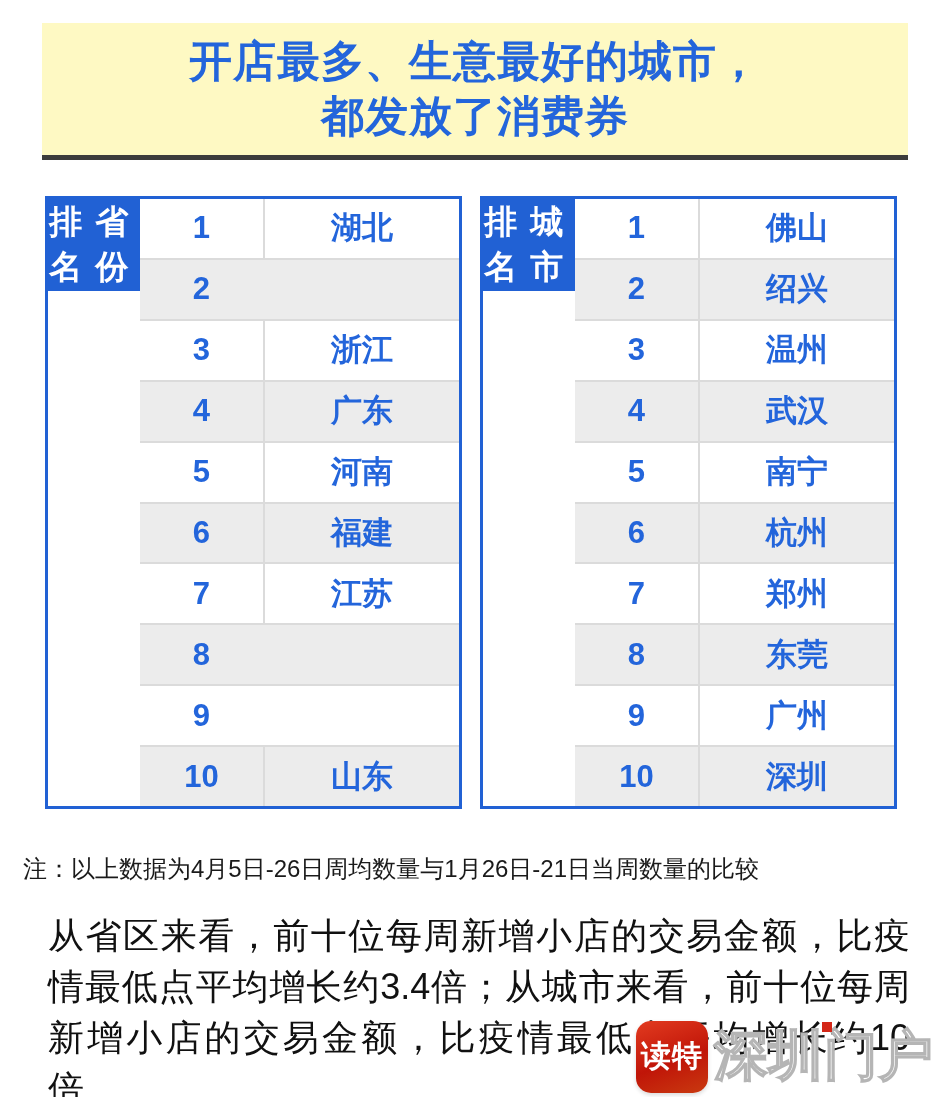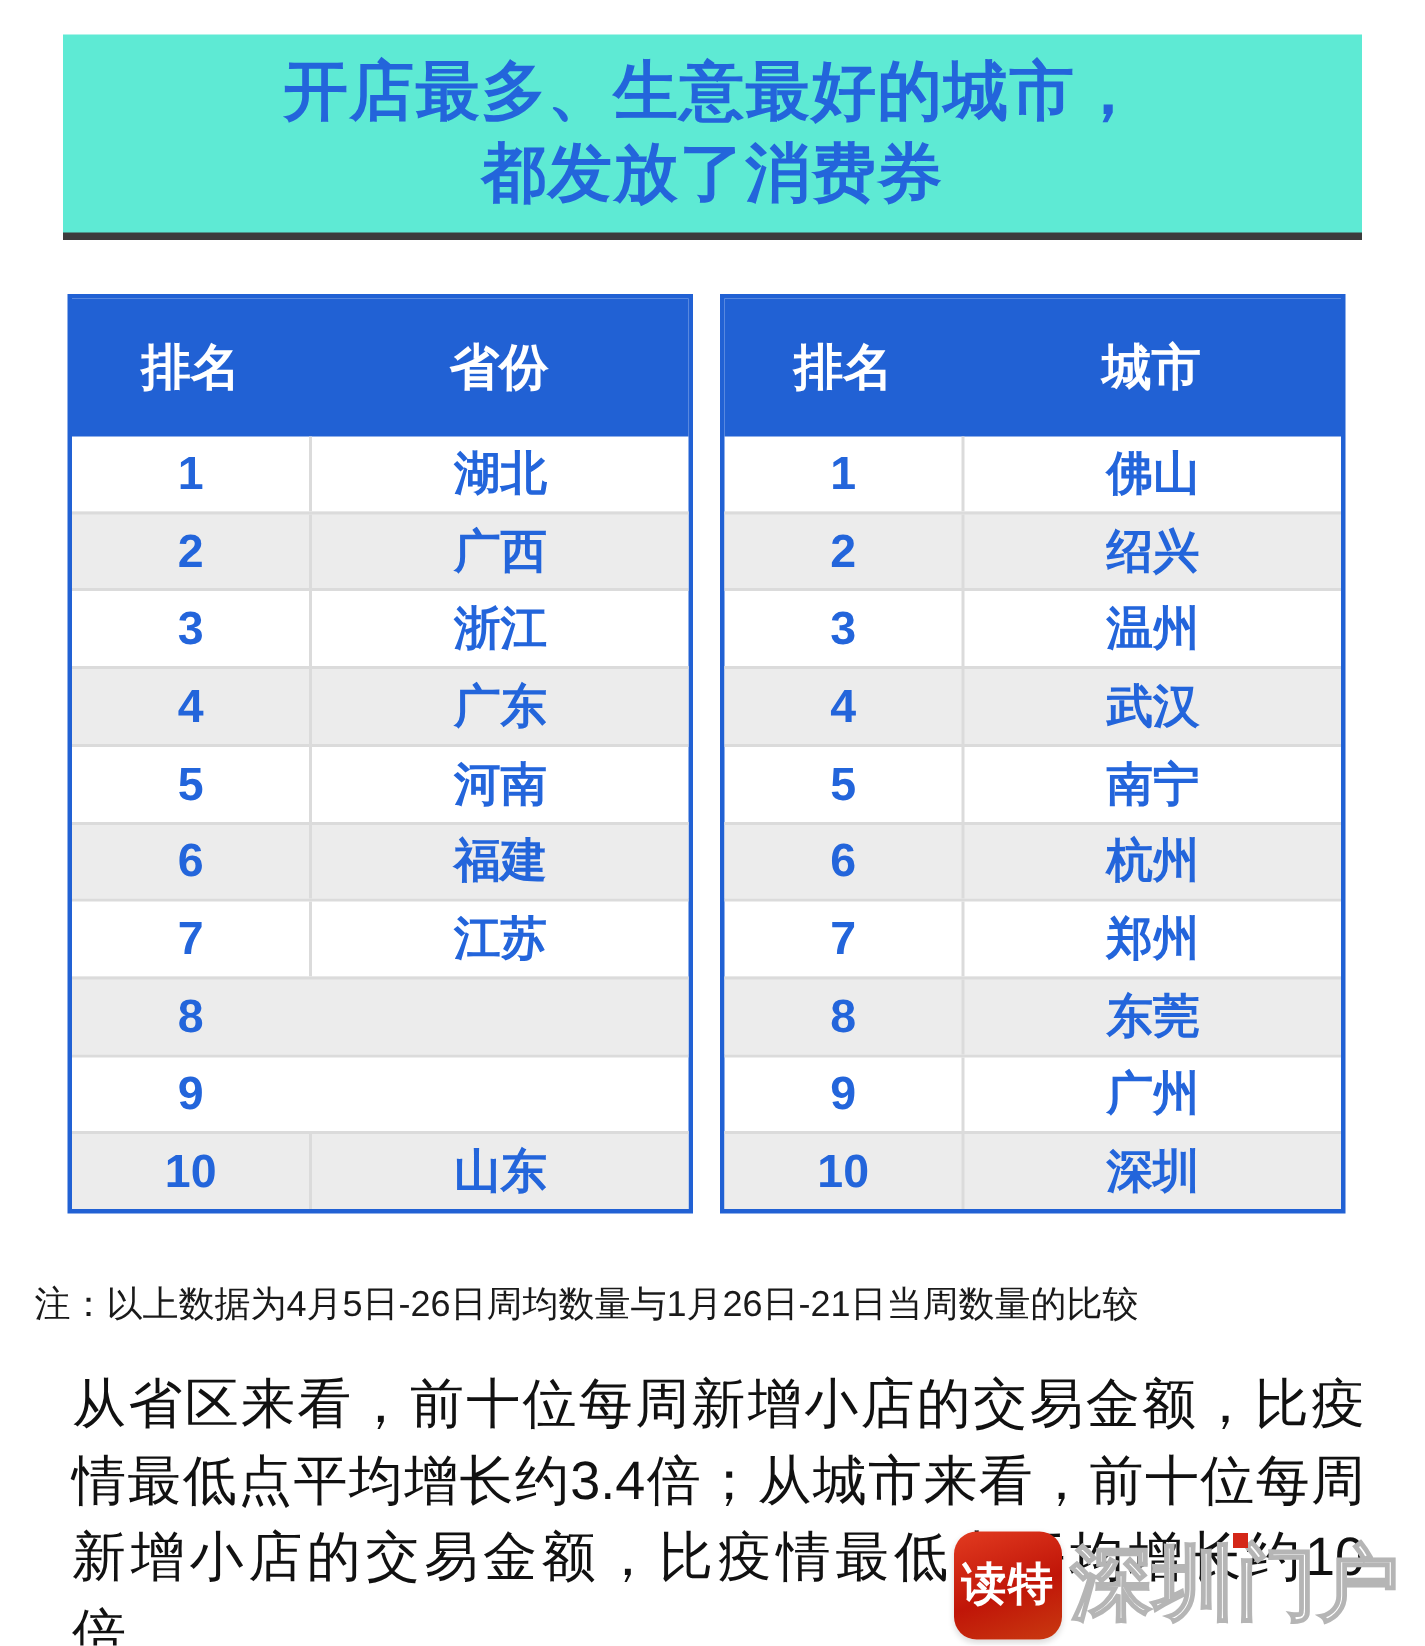--- a/index.html
+++ b/index.html
@@ -11,42 +11,42 @@
     background: #ffffff;
     font-family: "Liberation Sans", "DejaVu Sans", sans-serif;
     overflow: hidden;
   }
 
   
   .title-block {
     position: absolute;
     left: 42px; top: 23px;
     width: 866px; height: 137px;
-    background: #5eead4;
+    background: #fef9c3;
     border-bottom: 5px solid #3C3C3C;
     display: flex; align-items: center; justify-content: center;
   }
   .title-text {
     white-space: pre-line;
     text-align: center;
     font-size: 43px;
     font-weight: bold;
     line-height: 1.28;
     color: #2365DB;
     letter-spacing: 1px;
   }
 
   
   .rank-table {
     position: absolute;
     top: 196px;
     width: 417px; height: 613px;
     border: 3px solid #2161D4;
     background: #ffffff;
-    display: flex; flex-direction: column;
+    display: flex; flex-direction: row;
   }
   .rank-table.left  { left: 45px; }
   .rank-table.right { left: 480px; }
 
   .t-head {
     height: 92px; flex: 0 0 92px;
     background: #2161D4;
     display: flex; align-items: center;
     color: #ffffff;
     font-size: 33px; font-weight: bold;
@@ -126,21 +126,20 @@
       <div class="cell cell-rank">排名</div>
       <div class="cell cell-name">省份</div>
     </div>
   <div class="t-body">
       <div class="t-row">
         <div class="cell cell-rank">1</div>
         <div class="cell cell-name">湖北</div>
       </div>
       <div class="t-row">
         <div class="cell cell-rank">2</div>
-        <div class="cell cell-name">广西</div>
       </div>
       <div class="t-row">
         <div class="cell cell-rank">3</div>
         <div class="cell cell-name">浙江</div>
       </div>
       <div class="t-row">
         <div class="cell cell-rank">4</div>
         <div class="cell cell-name">广东</div>
       </div>
       <div class="t-row">

